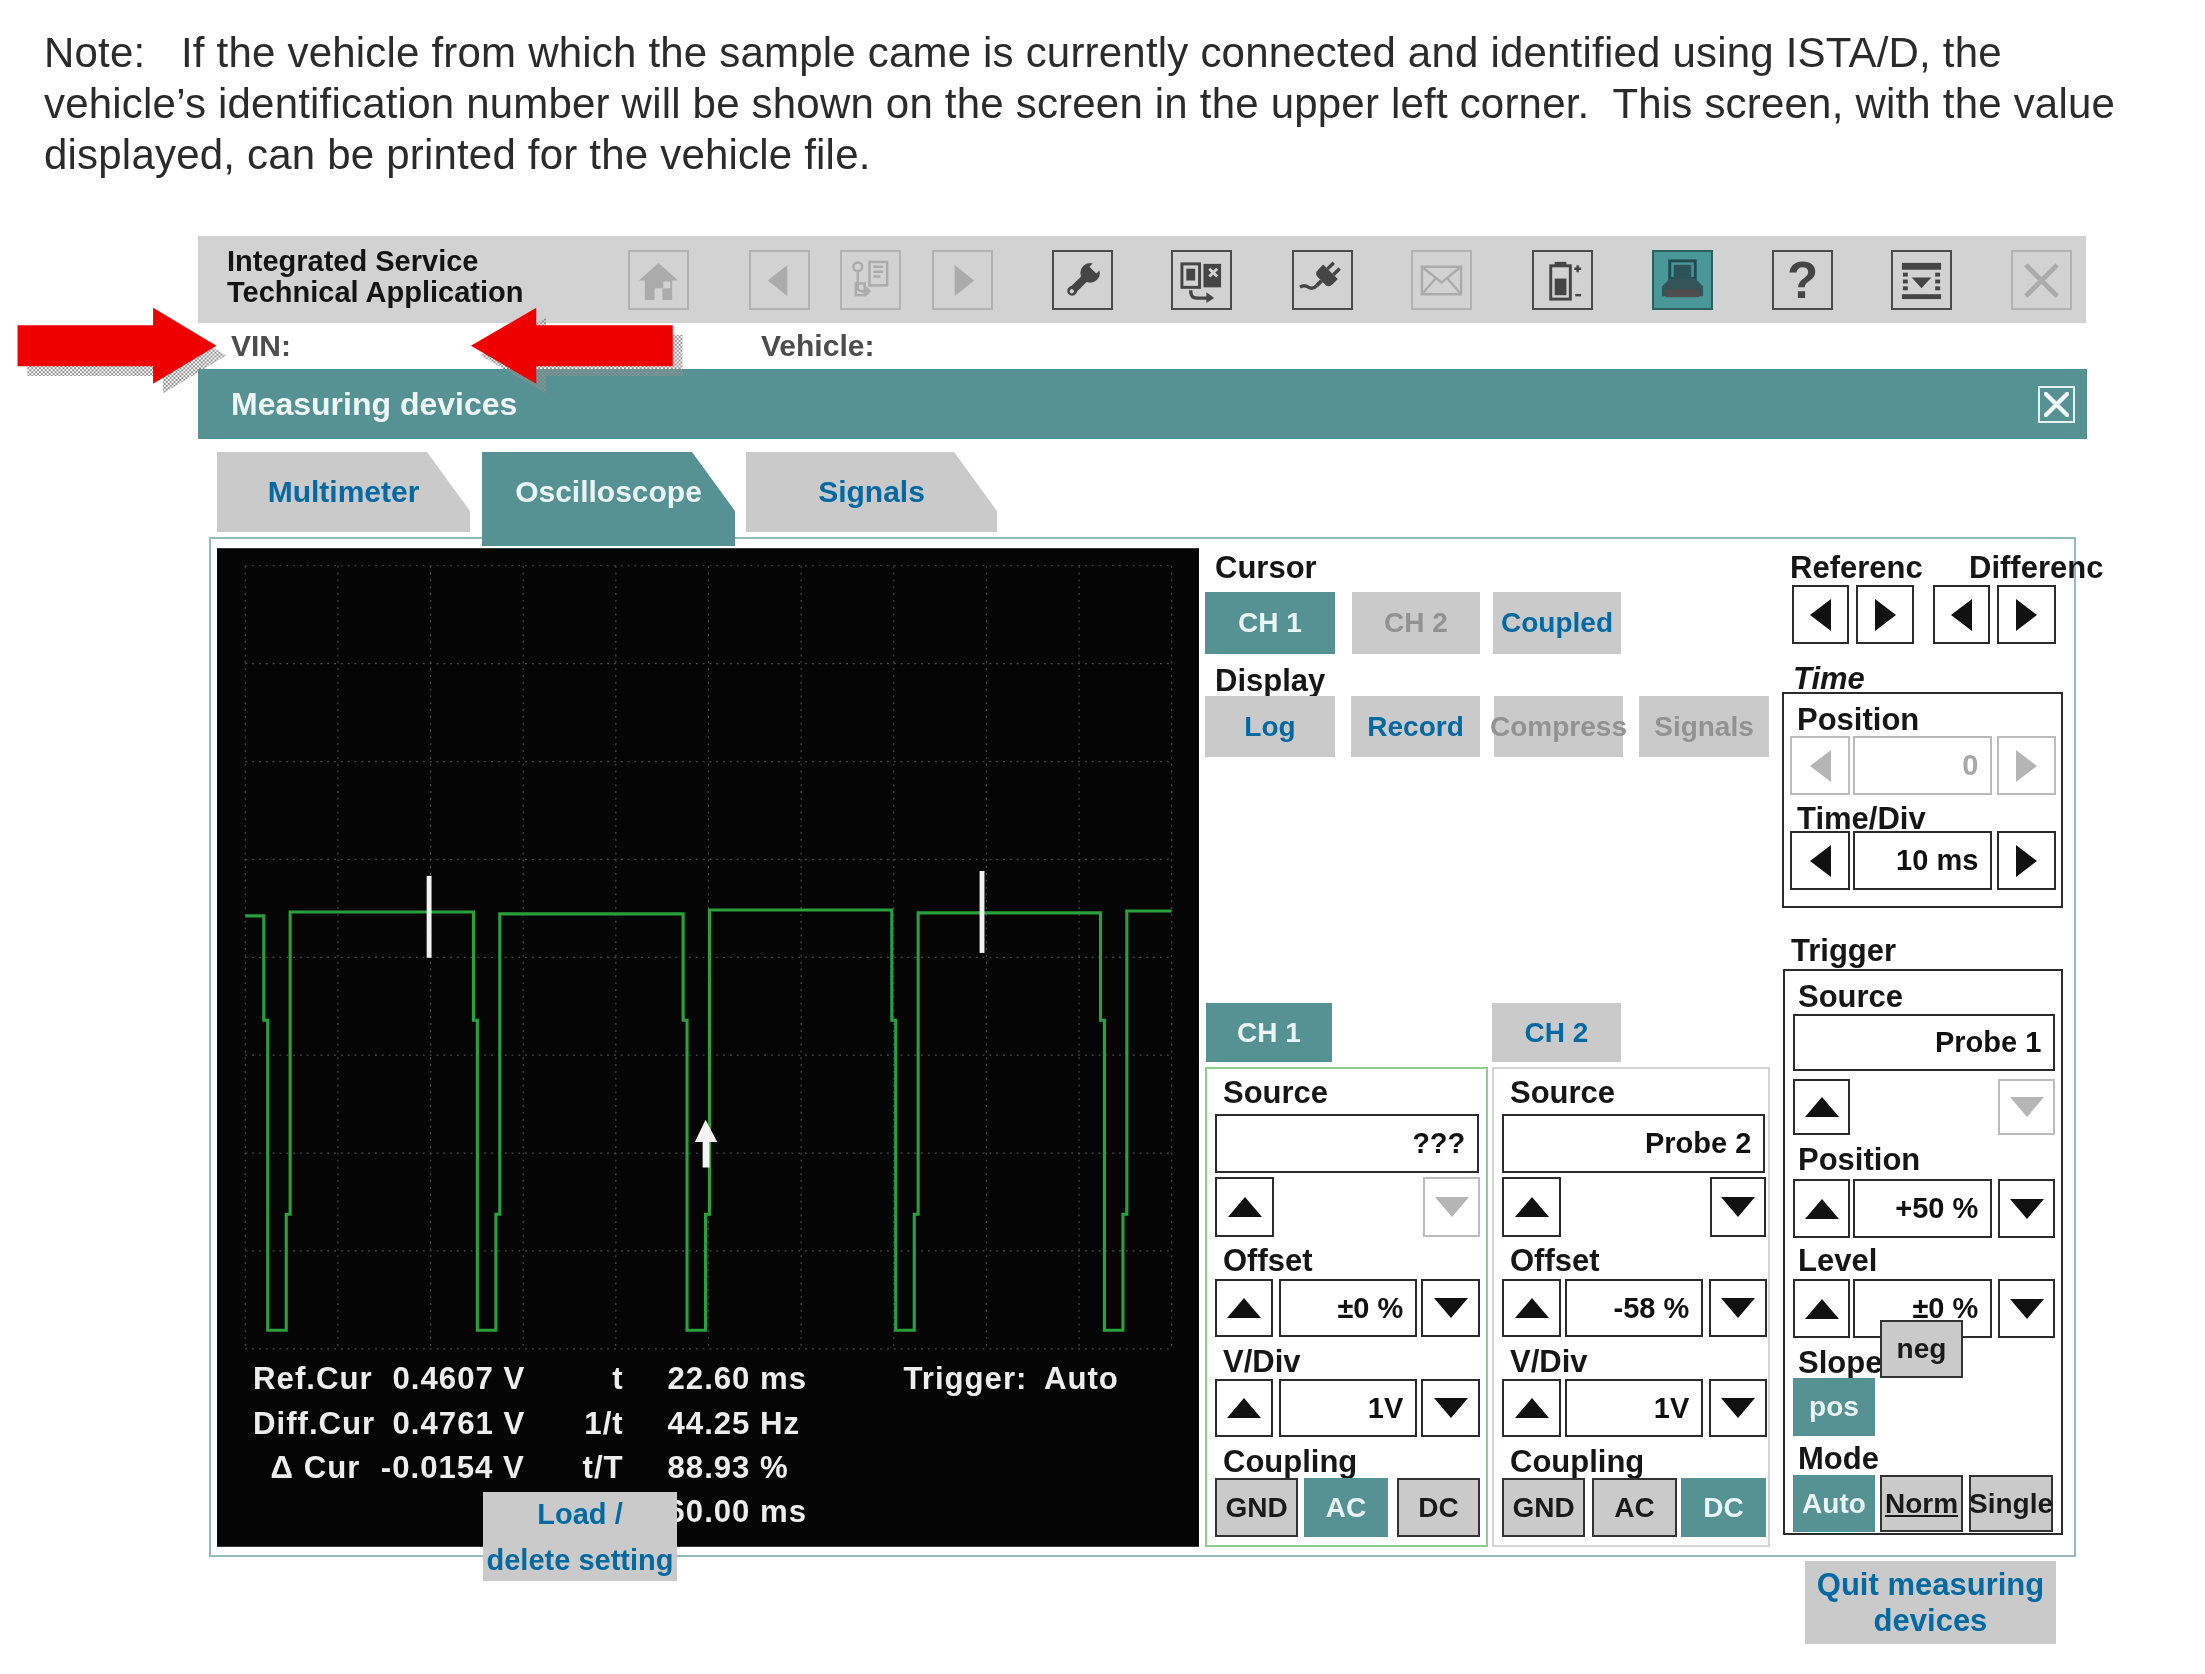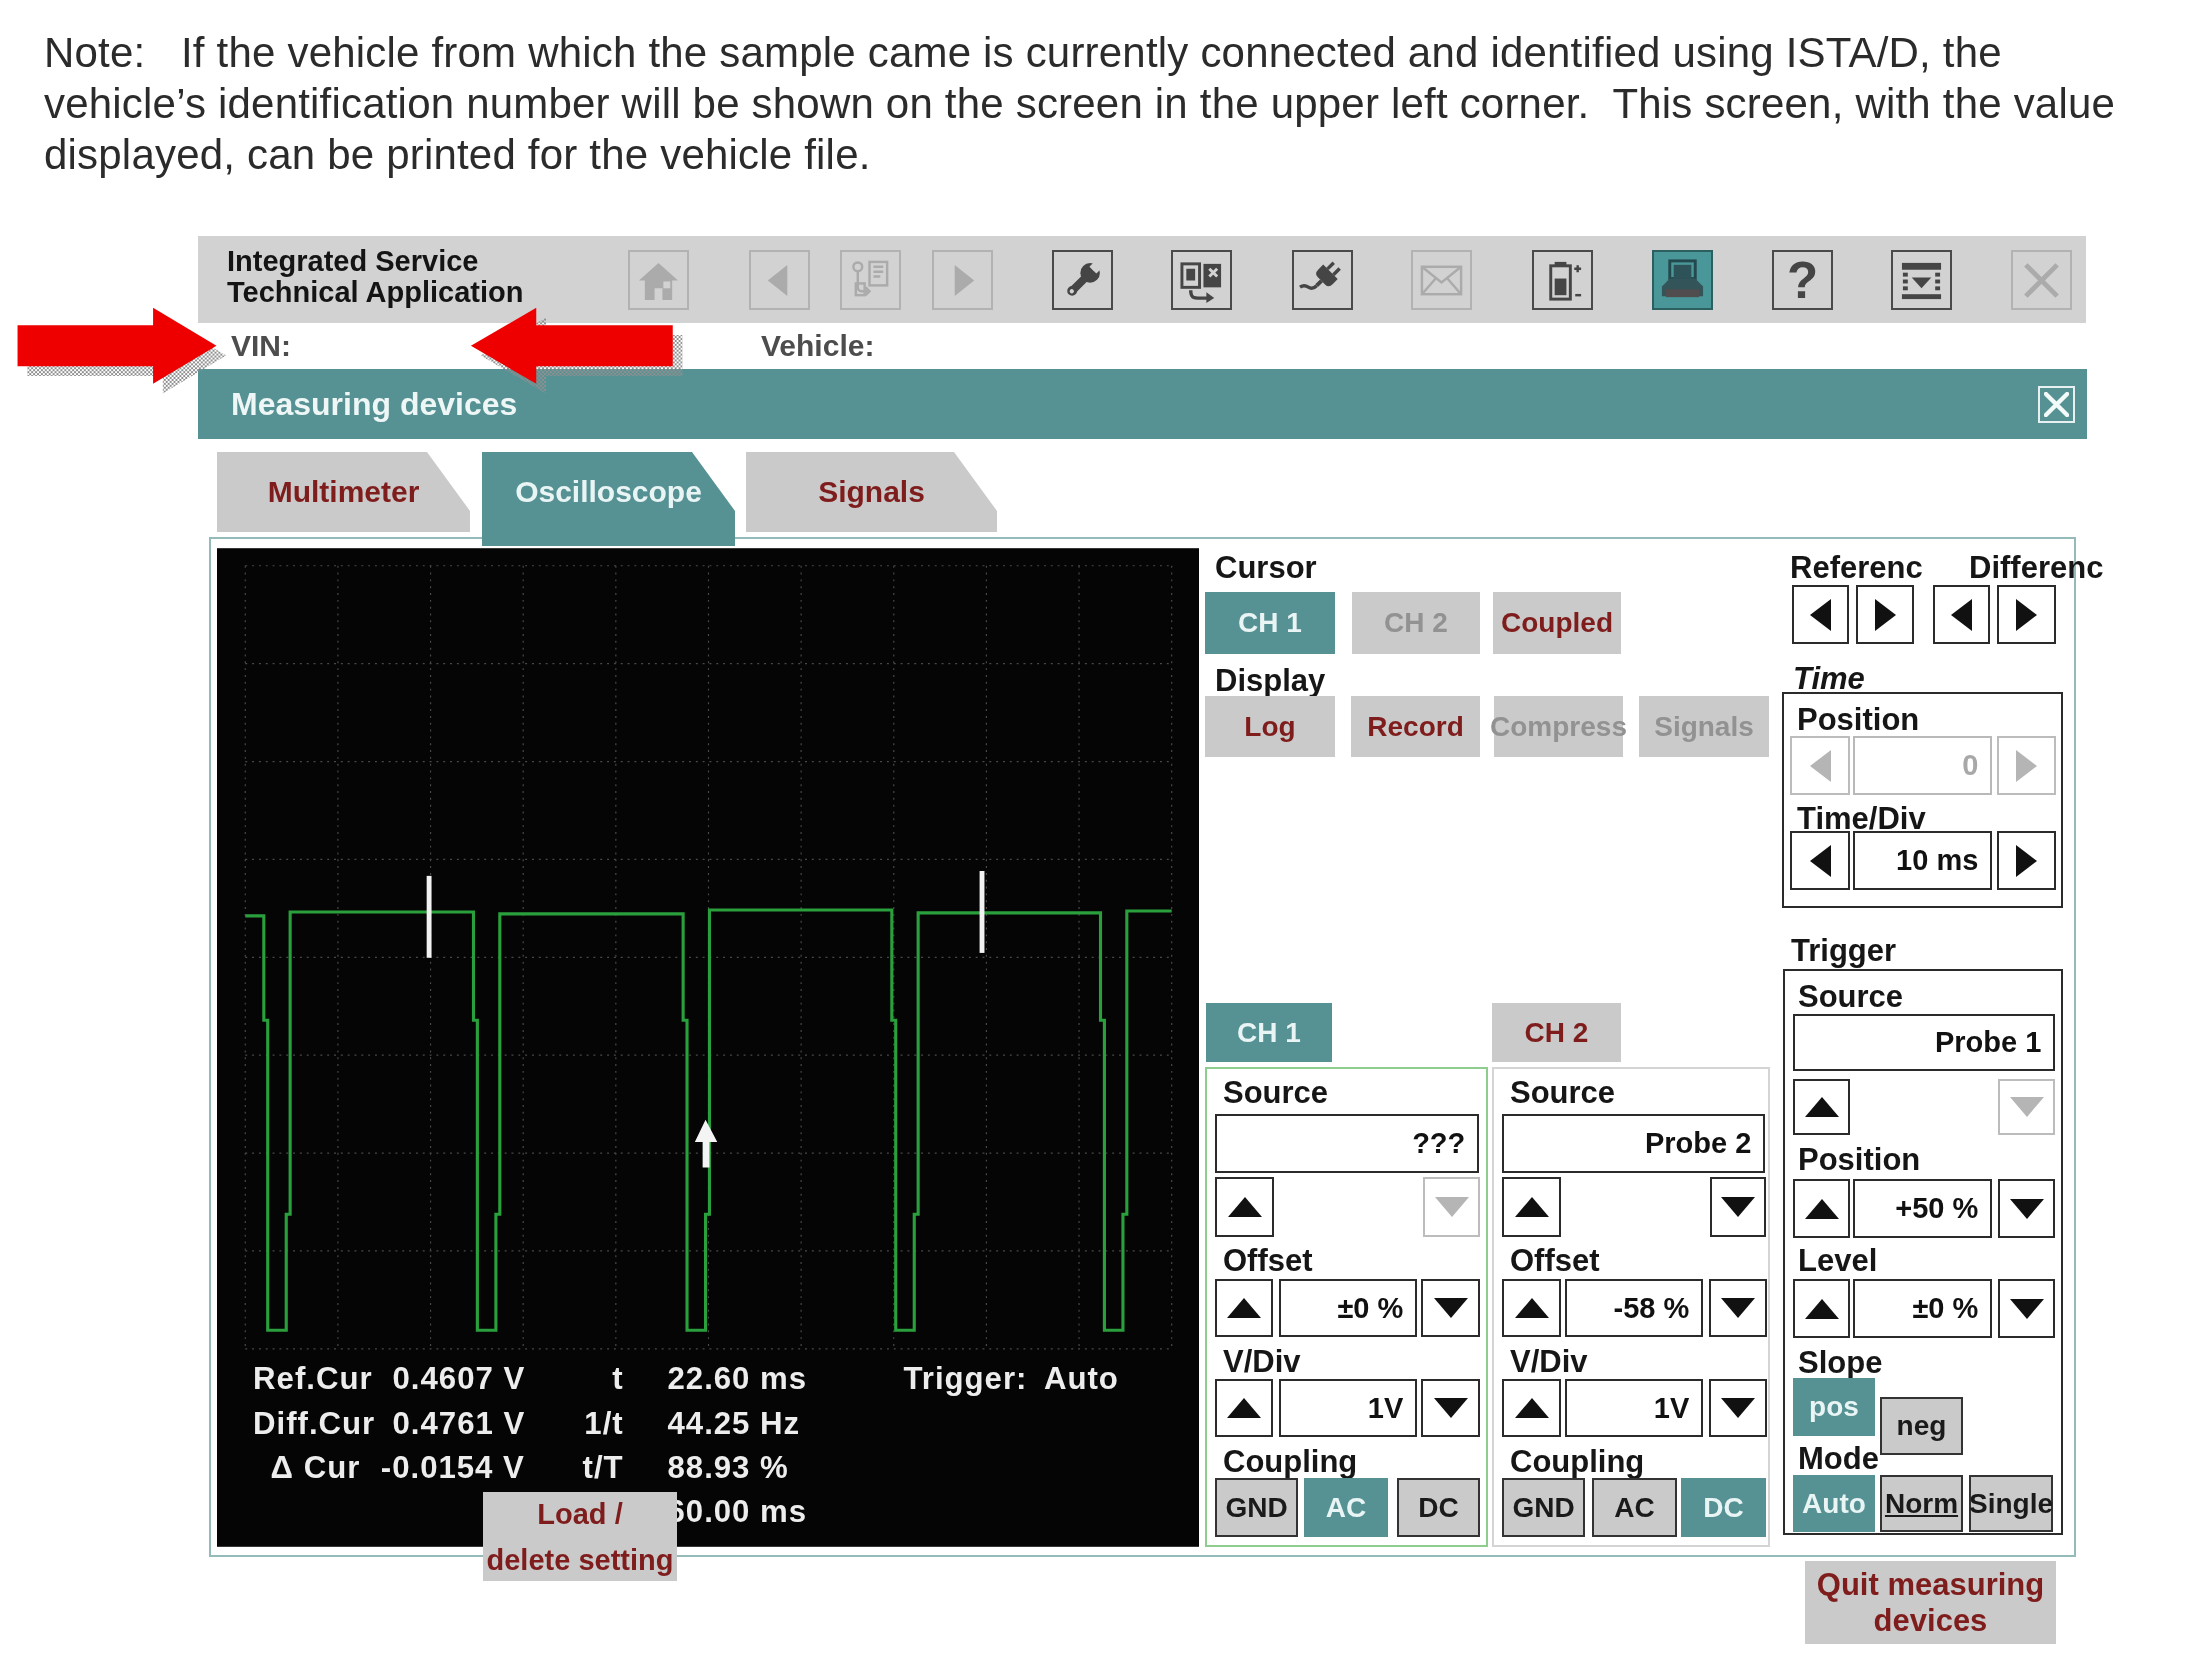--- a/index.html
+++ b/index.html
@@ -2,21 +2,21 @@
 <html><head>
 <meta charset="utf-8">
 <style>
   html,body{margin:0;padding:0;}
   body{width:2205px;height:1675px;background:#ffffff;font-family:"Liberation Sans",sans-serif;overflow:hidden;}
   #app{position:relative;width:2205px;height:1327px;background:#fff;padding-left:33px;}
   .b{position:absolute;box-sizing:border-box;}
   .lbl{position:absolute;font-weight:bold;font-size:31px;color:#161616;white-space:nowrap;line-height:1;}
   .btn{position:absolute;box-sizing:border-box;display:flex;align-items:center;justify-content:center;font-weight:bold;font-size:28px;white-space:nowrap;text-align:center;}
   .teal{background:#569294;color:#e9f4f4;}
-  .grey{background:#cacaca;color:#7f1d1d;}
+  .grey{background:#cacaca;color:#0369a1;}
   .grey.dim{color:#929292;}
   .gbord{background:#cacaca;color:#1a1a1a;border:2.9px solid #333333;}
   .vbox{position:absolute;box-sizing:border-box;background:#fff;border:2.9px solid #2b2b2b;display:flex;align-items:center;justify-content:flex-end;padding-right:11.7px;font-weight:bold;font-size:29px;color:#111;}
   .vbox.dis{border-color:#b9b9b9;color:#a8a8a8;}
   .abtn{position:absolute;box-sizing:border-box;background:#fff;border:2.9px solid #2b2b2b;display:flex;align-items:center;justify-content:center;}
   .abtn.dis{border-color:#bcbcbc;}
   .tu{width:0;height:0;border-left:17.6px solid transparent;border-right:17.6px solid transparent;border-bottom:20.5px solid #111;}
   .td{width:0;height:0;border-left:17.6px solid transparent;border-right:17.6px solid transparent;border-top:20.5px solid #111;}
   .tl{width:0;height:0;border-top:16.6px solid transparent;border-bottom:16.6px solid transparent;border-right:21.5px solid #111;}
   .tr{width:0;height:0;border-top:16.6px solid transparent;border-bottom:16.6px solid transparent;border-left:21.5px solid #111;}
@@ -337,21 +337,21 @@
   <div class="lbl" style="left:1798px;top:1245px;">Level</div>
   <div class="abtn" style="left:1793px;top:1279px;width:57px;height:59px;">
       <span class="tu"></span>
     </div>
   <div class="vbox" style="left:1853px;top:1279px;width:139px;height:59px;">±0 %</div>
   <div class="abtn" style="left:1998px;top:1279px;width:57px;height:59px;">
       <span class="td"></span>
     </div>
   <div class="lbl" style="left:1798px;top:1347px;">Slope</div>
   <div class="btn teal" style="left:1793px;top:1378px;width:82px;height:58px;">pos</div>
-  <div class="btn gbord" style="left:1880px;top:1397px;width:83px;height:58px;">neg</div>
+  <div class="btn gbord" style="left:1880px;top:1320px;width:83px;height:58px;">neg</div>
   <div class="lbl" style="left:1798px;top:1443px;">Mode</div>
   <div class="btn teal" style="left:1793px;top:1475px;width:82px;height:57px;">Auto</div>
   <div class="btn gbord" style="left:1880px;top:1475px;width:83px;height:57px;text-decoration:underline;">Norm</div>
   <div class="btn gbord" style="left:1969px;top:1475px;width:84px;height:57px;">Single</div>
 
   <div class="btn grey" style="left:483px;top:1492px;width:194px;height:89px;font-size:29px;line-height:46px;">Load /<br>delete setting</div>
   <div class="btn grey" style="left:1805px;top:1561px;width:251px;height:83px;font-size:31px;line-height:36px;">Quit measuring<br>devices</div>
 
   <svg class="b" style="left:0px;top:293px;z-index:5;" width="741" height="132" viewBox="0 0 760 135">
     <defs>

